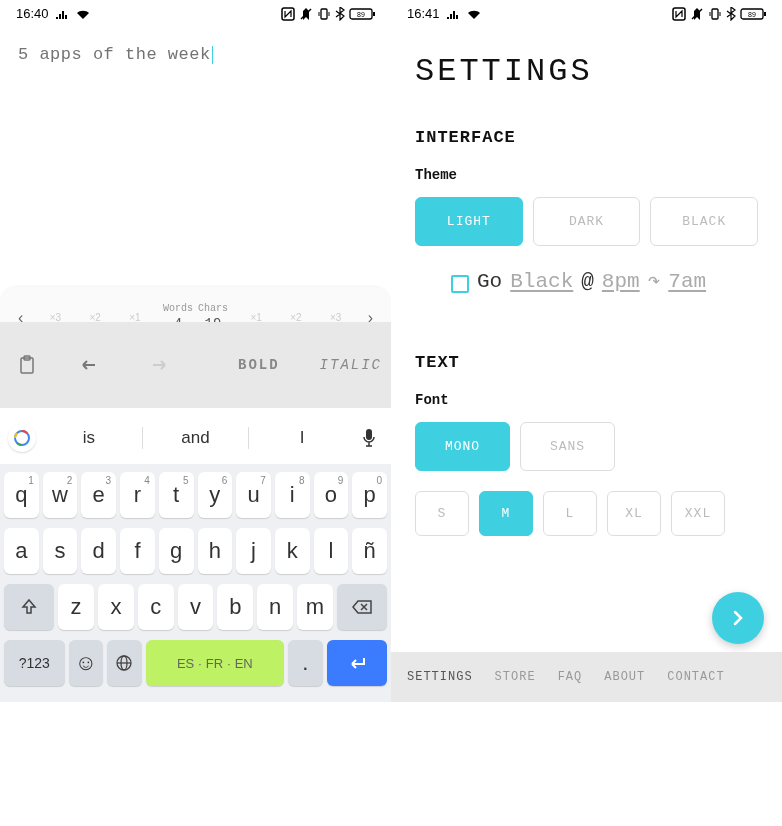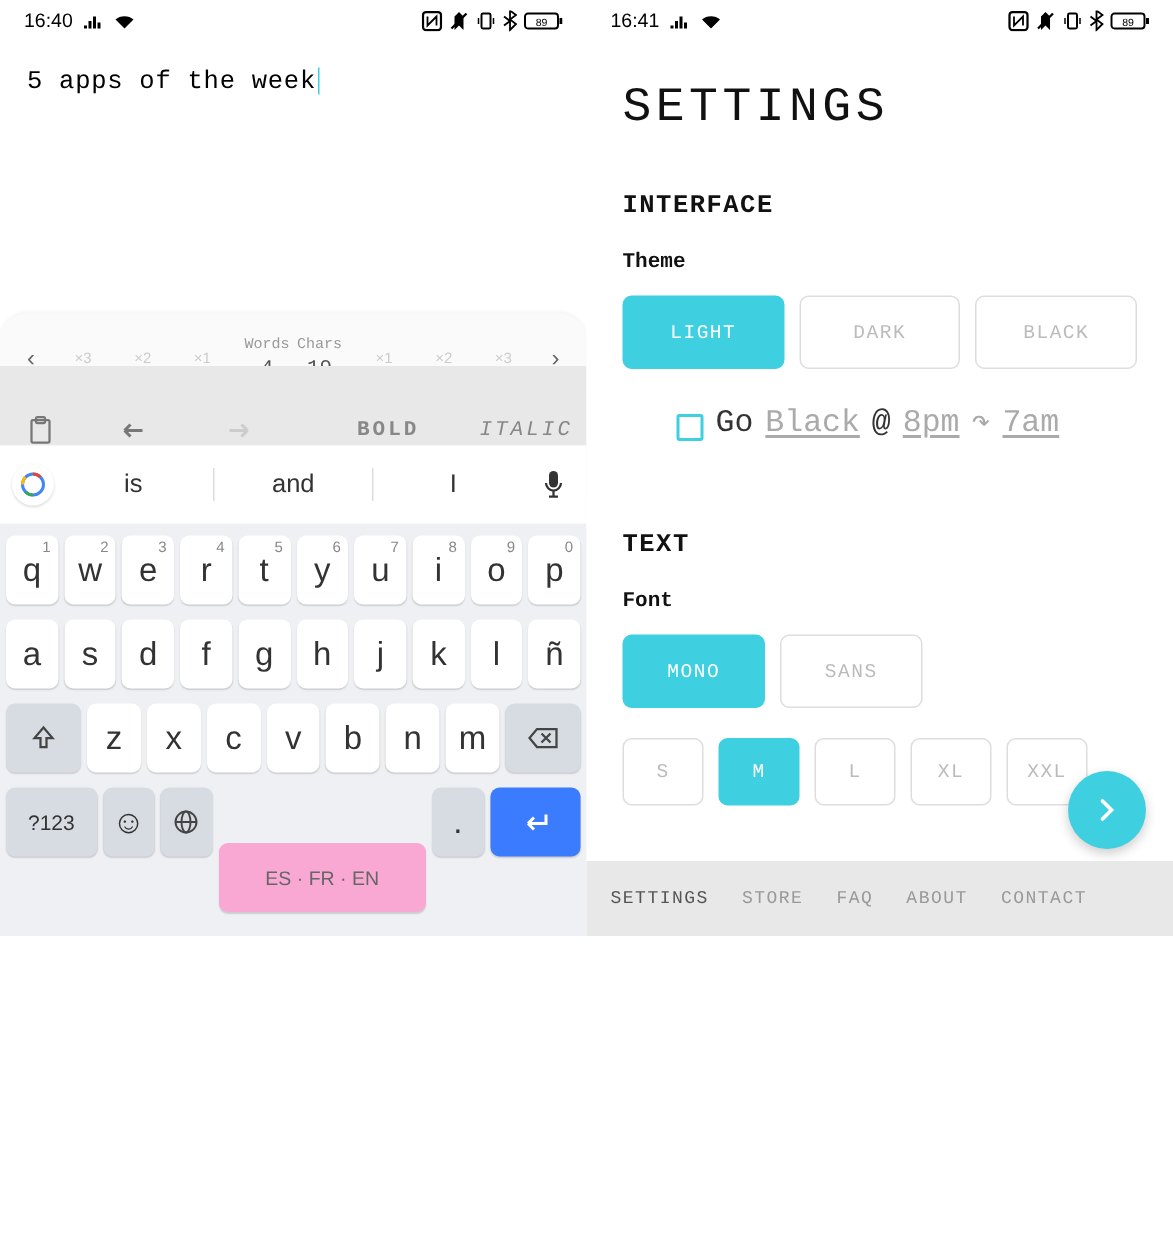--- a/index.html
+++ b/index.html
@@ -1,27 +1,27 @@
 <!DOCTYPE html>
 <html><head>
 <meta charset="utf-8">
 <style>
 * { margin: 0; padding: 0; box-sizing: border-box; }
 body { font-family: -apple-system, sans-serif; background: #fff; width: 782px; height: 826px; overflow: hidden; }
 .container { display: flex; width: 782px; height: 826px; }
-.screen { width: 391px; height: 624px; background: #fff; position: relative; }
+.screen { width: 391px; height: 702px; background: #fff; position: relative; }
 
 
 .status-bar { display: flex; justify-content: space-between; align-items: center; padding: 6px 16px 4px; font-size: 13px; font-weight: 500; color: #000; }
 .status-left { display: flex; align-items: center; gap: 6px; }
 .status-right { display: flex; align-items: center; gap: 4px; }
 .status-icon { display: inline-flex; align-items: center; }
 
 
-.editor-text { font-family: 'Courier New', monospace; font-size: 17px; color: #000000; padding: 20px 18px 0; letter-spacing: 0.5px; }
+.editor-text { font-family: 'Courier New', monospace; font-size: 17px; color: #737373; padding: 20px 18px 0; letter-spacing: 0.5px; }
 .cursor-line { display: inline-block; width: 1px; height: 18px; background: #3ed0e0; vertical-align: middle; margin-left: 1px; }
 
 
 .wc-bar { position: absolute; bottom: 360px; left: 0; right: 0; background: #fafafa; border-top-left-radius: 18px; border-top-right-radius: 18px; padding: 16px 14px 10px; display: flex; align-items: center; justify-content: space-between; box-shadow: 0 -1px 3px rgba(0,0,0,0.05); }
 .wc-arrow { color: #666; font-size: 16px; padding: 0 4px; cursor: pointer; }
 .wc-mult { color: #ccc; font-size: 10px; padding: 0 6px; }
 .wc-center { display: flex; gap: 5px; }
 .wc-block { text-align: center; }
 .wc-label { font-size: 10px; color: #999; font-family: 'Courier New', monospace; }
 .wc-val { font-size: 14px; color: #555; font-family: 'Courier New', monospace; margin-top: 2px; }
@@ -42,21 +42,21 @@
 .kb-suggest-word { flex: 1; text-align: center; font-size: 17px; color: #333; padding: 6px 0; }
 .kb-sdiv { width: 1px; height: 22px; background: #ddd; }
 .kb-mic { width: 28px; display: flex; justify-content: center; }
 .kb-rows { padding: 8px 4px 6px; }
 .kb-row { display: flex; justify-content: center; gap: 4px; margin-bottom: 10px; }
 .kb-key { background: #fff; border-radius: 6px; height: 46px; flex: 1; display: flex; align-items: center; justify-content: center; font-size: 22px; color: #333; position: relative; box-shadow: 0 1px 1px rgba(0,0,0,0.15); }
 .kb-key-num { position: absolute; top: 3px; right: 5px; font-size: 10px; color: #888; }
 .kb-key-wide { flex: 1.4; }
 .kb-key-special { background: #d7dce2; }
 .kb-key-enter { background: #3b7cff; color: #fff; }
-.kb-key-space { flex: 3.2; font-size: 13px; color: #666; background: #f9a8d4; margin-top: 37px; }
+.kb-key-space { flex: 3.2; font-size: 13px; color: #666; background: #bef264; }
 .kb-key-sym { font-size: 14px; }
 
 
 .settings-title { font-family: 'Courier New', monospace; font-size: 32px; letter-spacing: 3px; color: #111; padding: 28px 24px 8px; }
 .section { padding: 30px 24px 0; }
 .section-h { font-family: 'Courier New', monospace; font-size: 17px; font-weight: bold; letter-spacing: 1px; color: #111; margin-bottom: 20px; }
 .section-sub { font-family: 'Courier New', monospace; font-size: 14px; font-weight: bold; color: #111; margin-bottom: 14px; }
 .btn-row { display: flex; gap: 10px; margin-bottom: 20px; }
 .opt-btn { border: 1px solid #ddd; border-radius: 6px; padding: 16px 20px; font-family: 'Courier New', monospace; font-size: 13px; letter-spacing: 1px; color: #bbb; background: #fff; cursor: pointer; flex: 1; text-align: center; }
 .opt-btn.active { background: #3ed0e0; color: #fff; border-color: #3ed0e0; }

